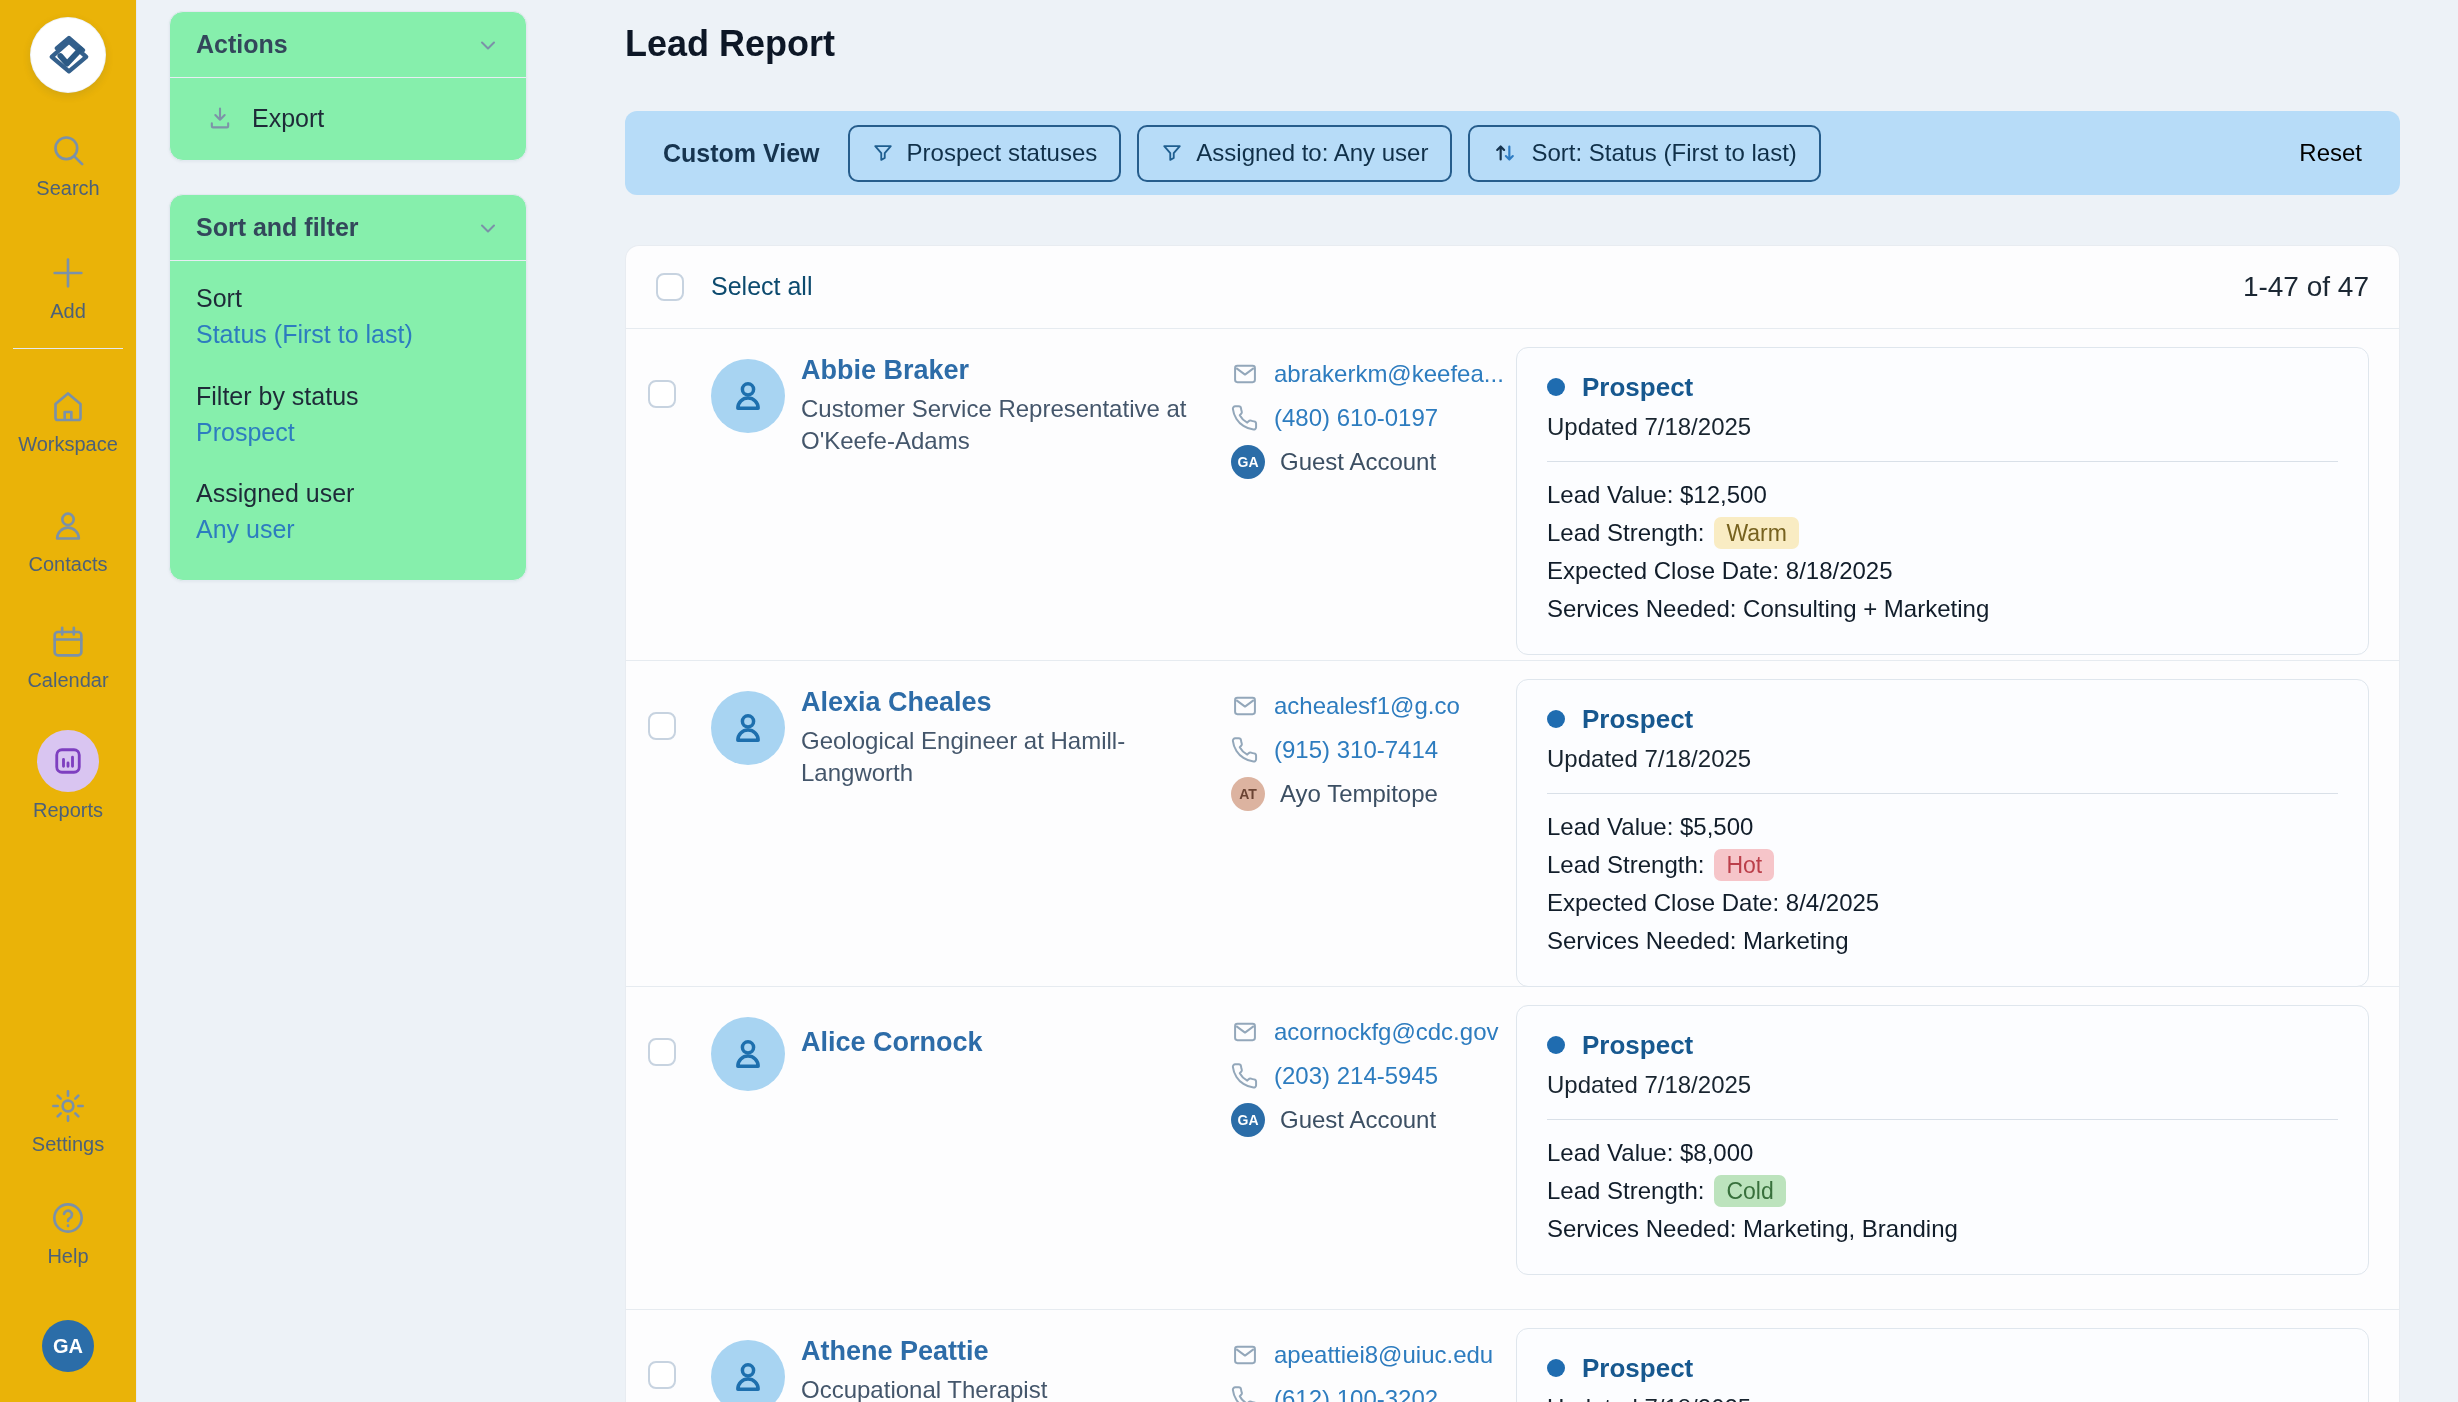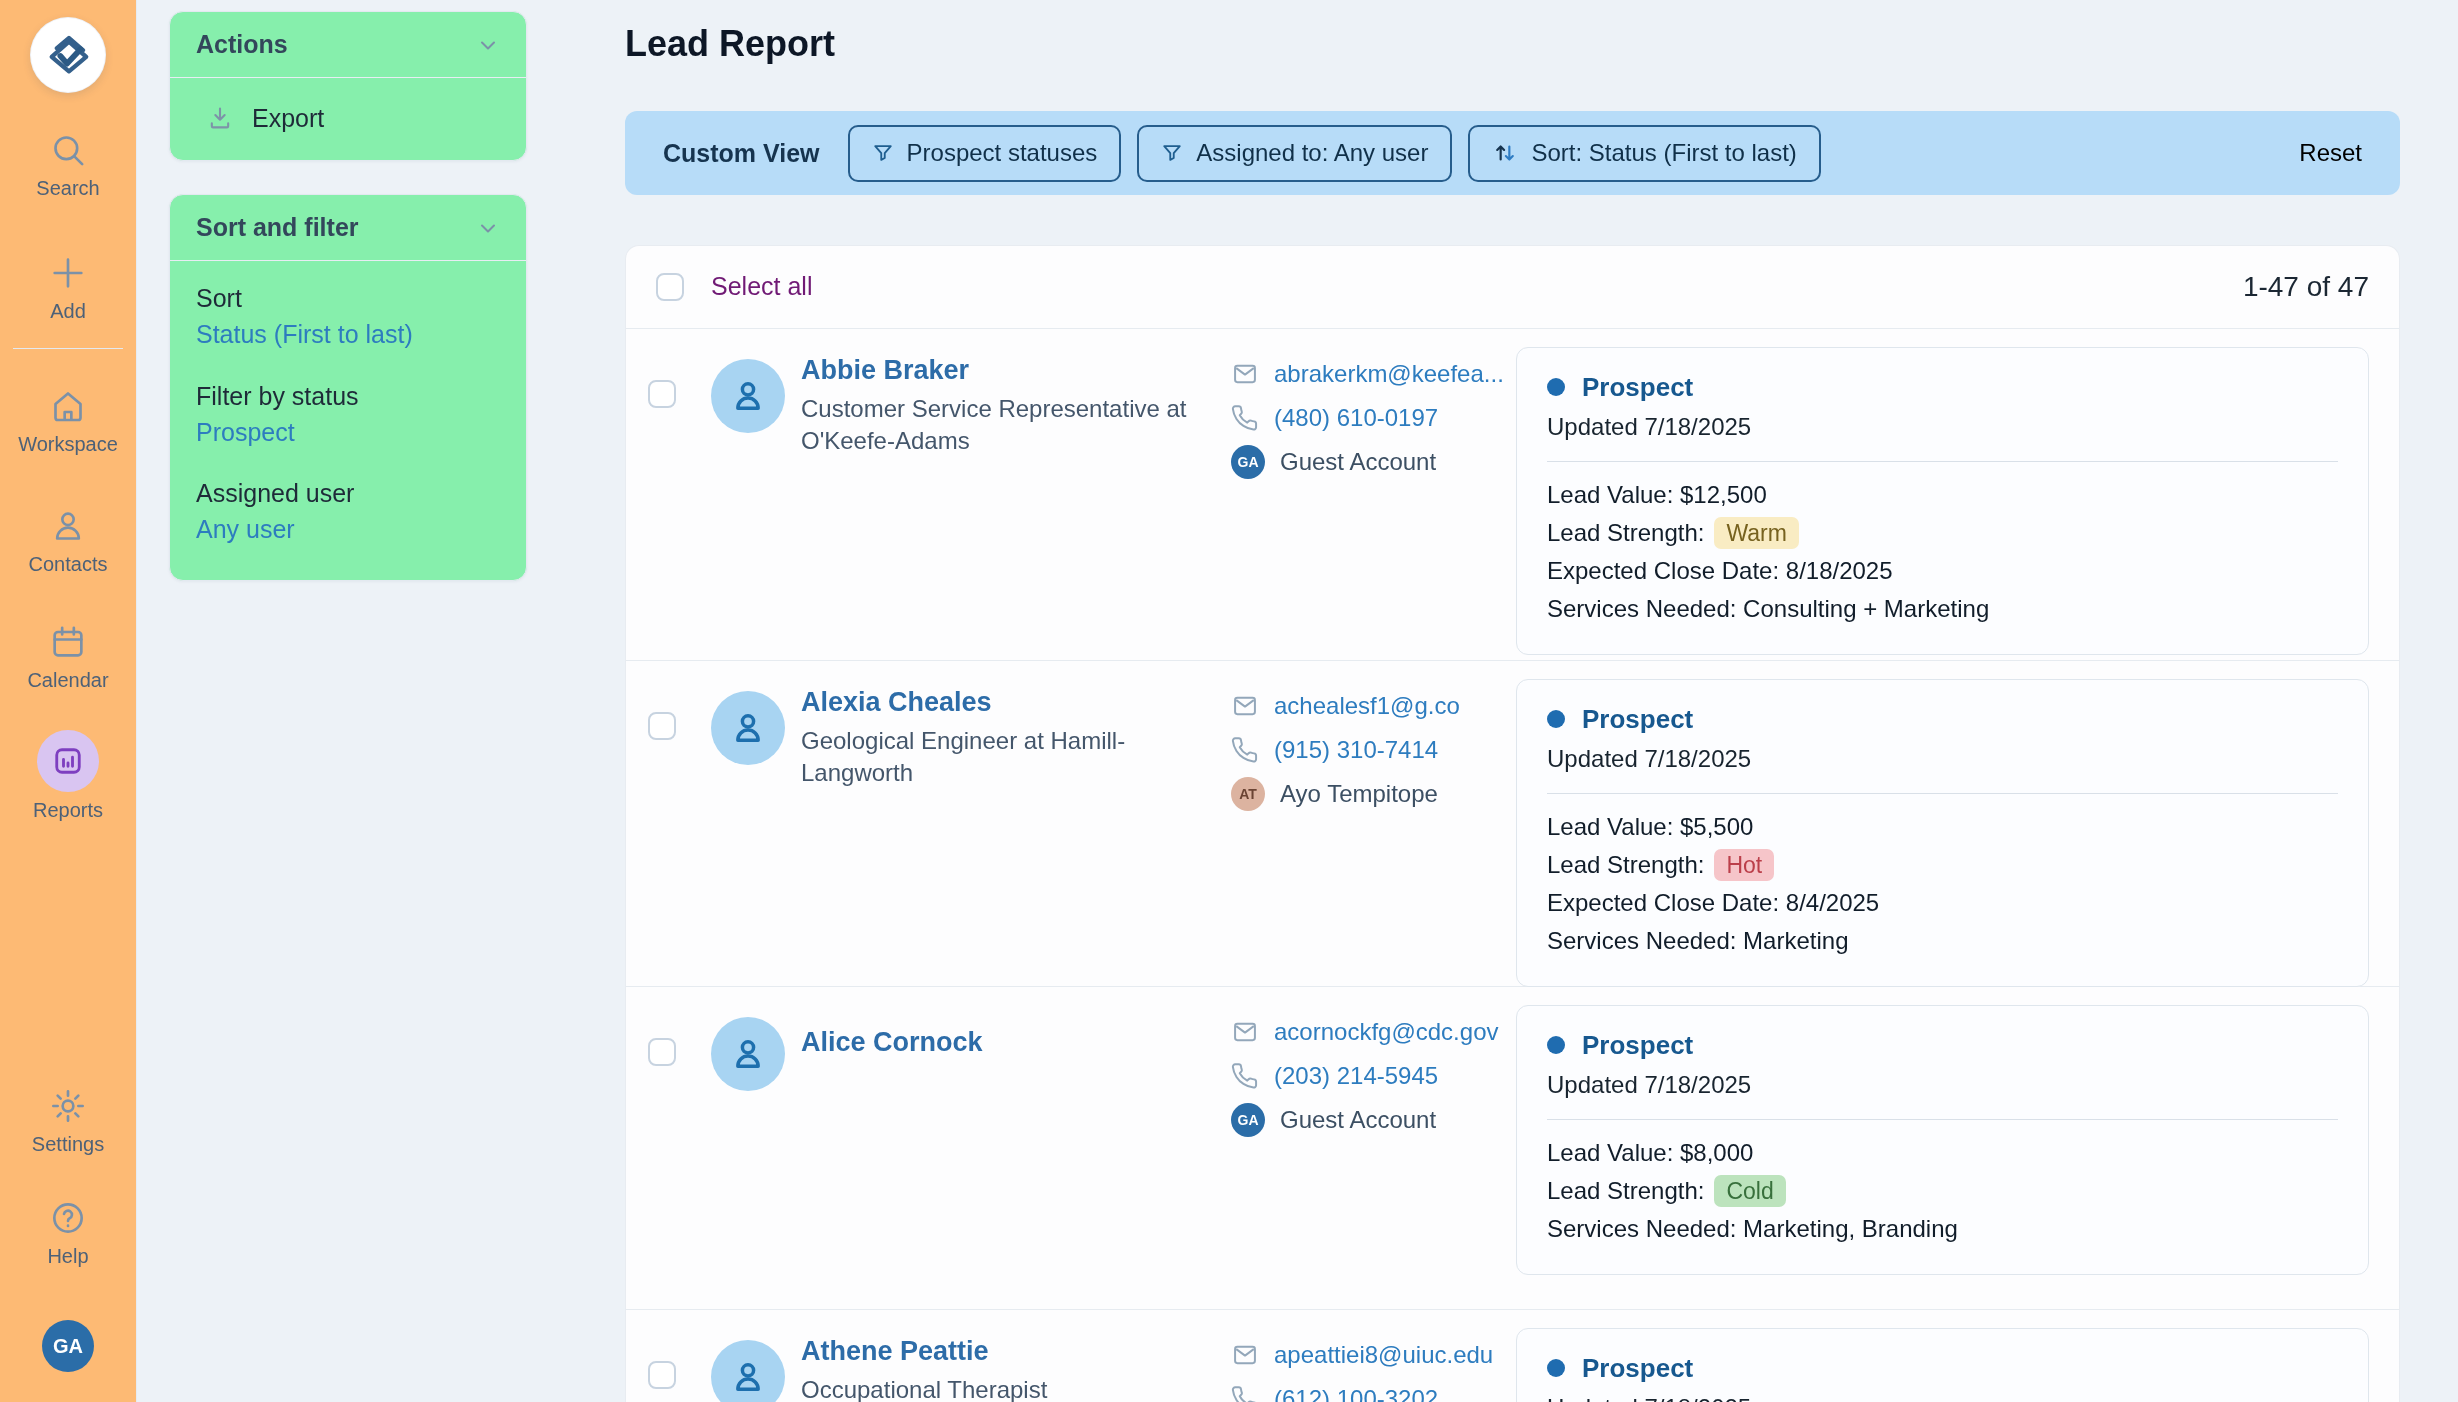--- a/index.html
+++ b/index.html
@@ -1,21 +1,21 @@
 <!DOCTYPE html>
 <html><head>
 <meta charset="utf-8">
 <style>
   * { margin:0; padding:0; box-sizing:border-box; }
   html,body { width:2458px; height:1402px; overflow:hidden; }
   body { display:flex; font-family:"Liberation Sans",sans-serif; background:#edf2f7; color:#1b2733; }
   svg { display:block; }
 
   
-  .sidebar { width:137px; min-width:137px; height:100%; background:#fdba74; border-right:1px solid #e6ebf1;
+  .sidebar { width:137px; min-width:137px; height:100%; background:#eab308; border-right:1px solid #e6ebf1;
              display:flex; flex-direction:column; align-items:center; }
   .logo-circle { width:74px; height:74px; border-radius:50%; background:#fff; margin-top:18px;
                  box-shadow:0 0 0 1px #eef2f8, 0 3px 10px rgba(30,60,90,.14);
                  display:flex; align-items:center; justify-content:center; cursor:pointer; }
   .nav { display:flex; flex-direction:column; align-items:center; }
   .nav-item { display:flex; flex-direction:column; align-items:center; gap:7px; cursor:pointer; }
   .nav-item .lbl { font-size:20px; color:#4d6178; }
   .mt38{margin-top:38px;} .mt53{margin-top:53px;} .mt50{margin-top:50px;} .mt46{margin-top:46px;} .mt42{margin-top:42px;} .mt52{margin-top:52px;}
   .side-divider { width:110px; height:1px; background:#e3e9f0; margin:25px 0 37px; }
   .reports-bubble { width:62px; height:62px; border-radius:50%; background:#d9c5f1; display:flex; align-items:center; justify-content:center; }
@@ -45,21 +45,21 @@
                 display:flex; align-items:center; padding:0 38px; gap:16px;text-align:center; }
   .view-label { font-size:25px; font-weight:bold; color:#16344f; margin-right:12px; }
   .chip { height:57px; border:2px solid #265d8c; border-radius:10px; display:flex; align-items:center; gap:13px;
           padding:0 22px; font-size:24px; color:#103049; cursor:pointer; white-space:nowrap; background:transparent; }
   .reset { margin-left:auto; font-size:24px; color:#000000; cursor:pointer; }
 
   .list-card { margin-top:50px; background:#fdfdfe; border:1px solid #e8ecf1; border-bottom:none;
                border-radius:14px 14px 0 0; height:1160px; overflow:hidden; }
   .list-header { height:83px; display:flex; align-items:center; padding:0 30px; border-bottom:1px solid #e6ebf0; }
   .checkbox { width:28px; height:28px; border:2px solid #c7d3e0; border-radius:8px; background:#fff; cursor:pointer; }
-  .select-all-label { margin-left:27px; font-size:25px; color:#701a75; }
+  .select-all-label { margin-left:27px; font-size:25px; color:#0c4a6e; }
   .count { margin-left:auto; font-size:28px; color:#1b2733; }
 
   .lead-row { position:relative; border-bottom:1px solid #e6ebf0; }
   .r1{height:332px;} .r2{height:326px;} .r3{height:323px;} .r4{height:500px; border-bottom:none;}
   .row-check { position:absolute; left:22px; top:51px; }
   .row-avatar { position:absolute; left:85px; top:30px; width:74px; height:74px; border-radius:50%;
                 background:#a8d4f2; display:flex; align-items:center; justify-content:center; }
   .person { position:absolute; left:175px; top:26px; width:410px; }
   .person-name { font-size:27px; font-weight:bold; color:#2d6ca8; cursor:pointer; display:inline-block; text-decoration:none; }
   .person-sub { margin-top:7px; font-size:24px; color:#44566b; line-height:1.33; }

